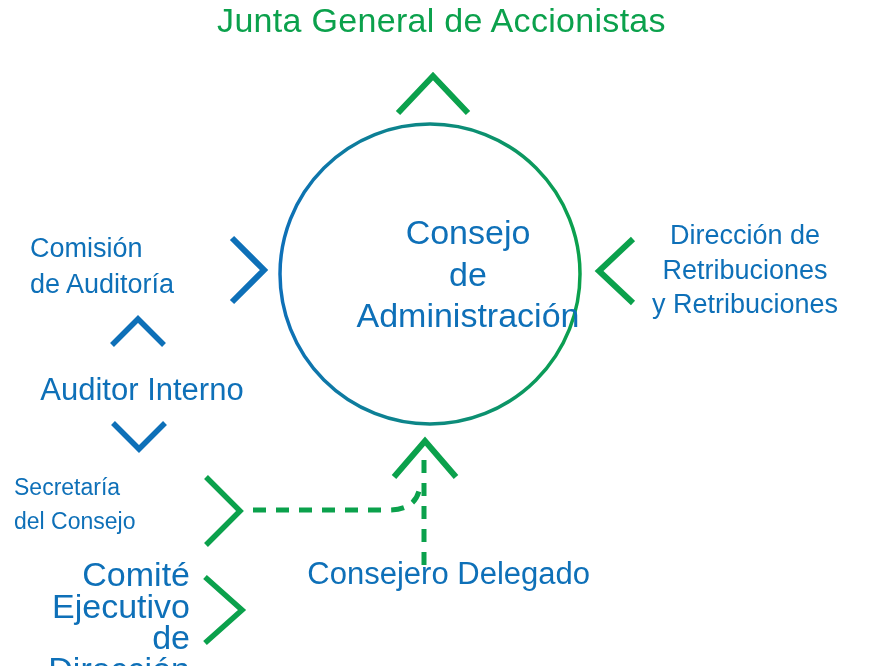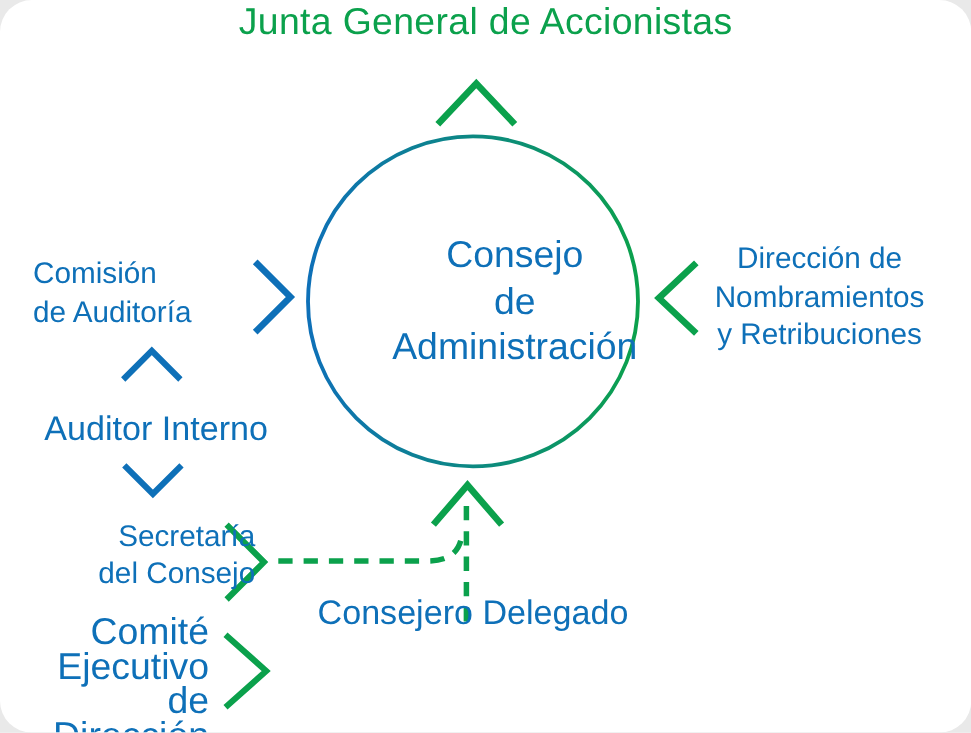--- a/index.html
+++ b/index.html
@@ -9,21 +9,20 @@
   }
   * { margin: 0; padding: 0; box-sizing: border-box; }
   html, body { background: #e9e9e9; }
   .stage {
     position: relative;
     width: 883px;
     height: 666px;
     background: var(--background);
     font-family: "Liberation Sans", sans-serif;
     overflow: hidden;
-    border-radius: 29px;
   }
   .label { position: absolute; line-height: 1.2; }
   .label span { display: block; }
   .blue-text  { color: var(--blue); }
   .green-text { color: var(--green); }
 
   .title {
     left: 0; top: 17; width: 883px;
     text-align: center;
     font-size: 34px;
@@ -41,39 +40,39 @@
     font-size: 27px;
     line-height: 35.5px;
   }
   .auditor-label {
     left: 32px; top: 371px; width: 220px;
     text-align: center;
     font-size: 31px;
   }
   .secretary-label {
     left: 14px; top: 470px; width: 218px;
-    text-align: right;
-    font-size: 27px;
+    text-align: left;
+    font-size: 23px;
     line-height: 34px;
   }
   .executive-label {
     left: 18px; top: 559px; width: 172px;
     text-align: right;
     font-size: 34px;
     line-height: 31.5px;
   }
   .nominations-label {
     left: 626px; top: 218px; width: 238px;
     text-align: center;
     font-size: 27px;
     line-height: 34.5px;
   }
   .ceo-label {
-    left: 270px; top: 538px; width: 320px;
-    text-align: center;
+    left: 270px; top: 555px; width: 320px;
+    text-align: right;
     font-size: 31px;
   }
 
   svg.diagram-lines {
     position: absolute;
     left: 0; top: 0;
     width: 883px; height: 666px;
   }
   .stroke-blue  { stroke: var(--blue);  fill: none; }
   .stroke-green { stroke: var(--green); fill: none; }
@@ -137,19 +136,19 @@
   </div>
 
   <div class="label executive-label blue-text">
     <span>Comité</span>
     <span>Ejecutivo</span>
     <span>de Dirección</span>
   </div>
 
   <div class="label nominations-label blue-text">
     <span>Dirección de</span>
-    <span>Nombramientos</span>
+    <span>Retribuciones</span>
     <span>y Retribuciones</span>
   </div>
 
   <div class="label ceo-label blue-text">Consejero Delegado</div>
 
 </div>
 
 </body></html>

